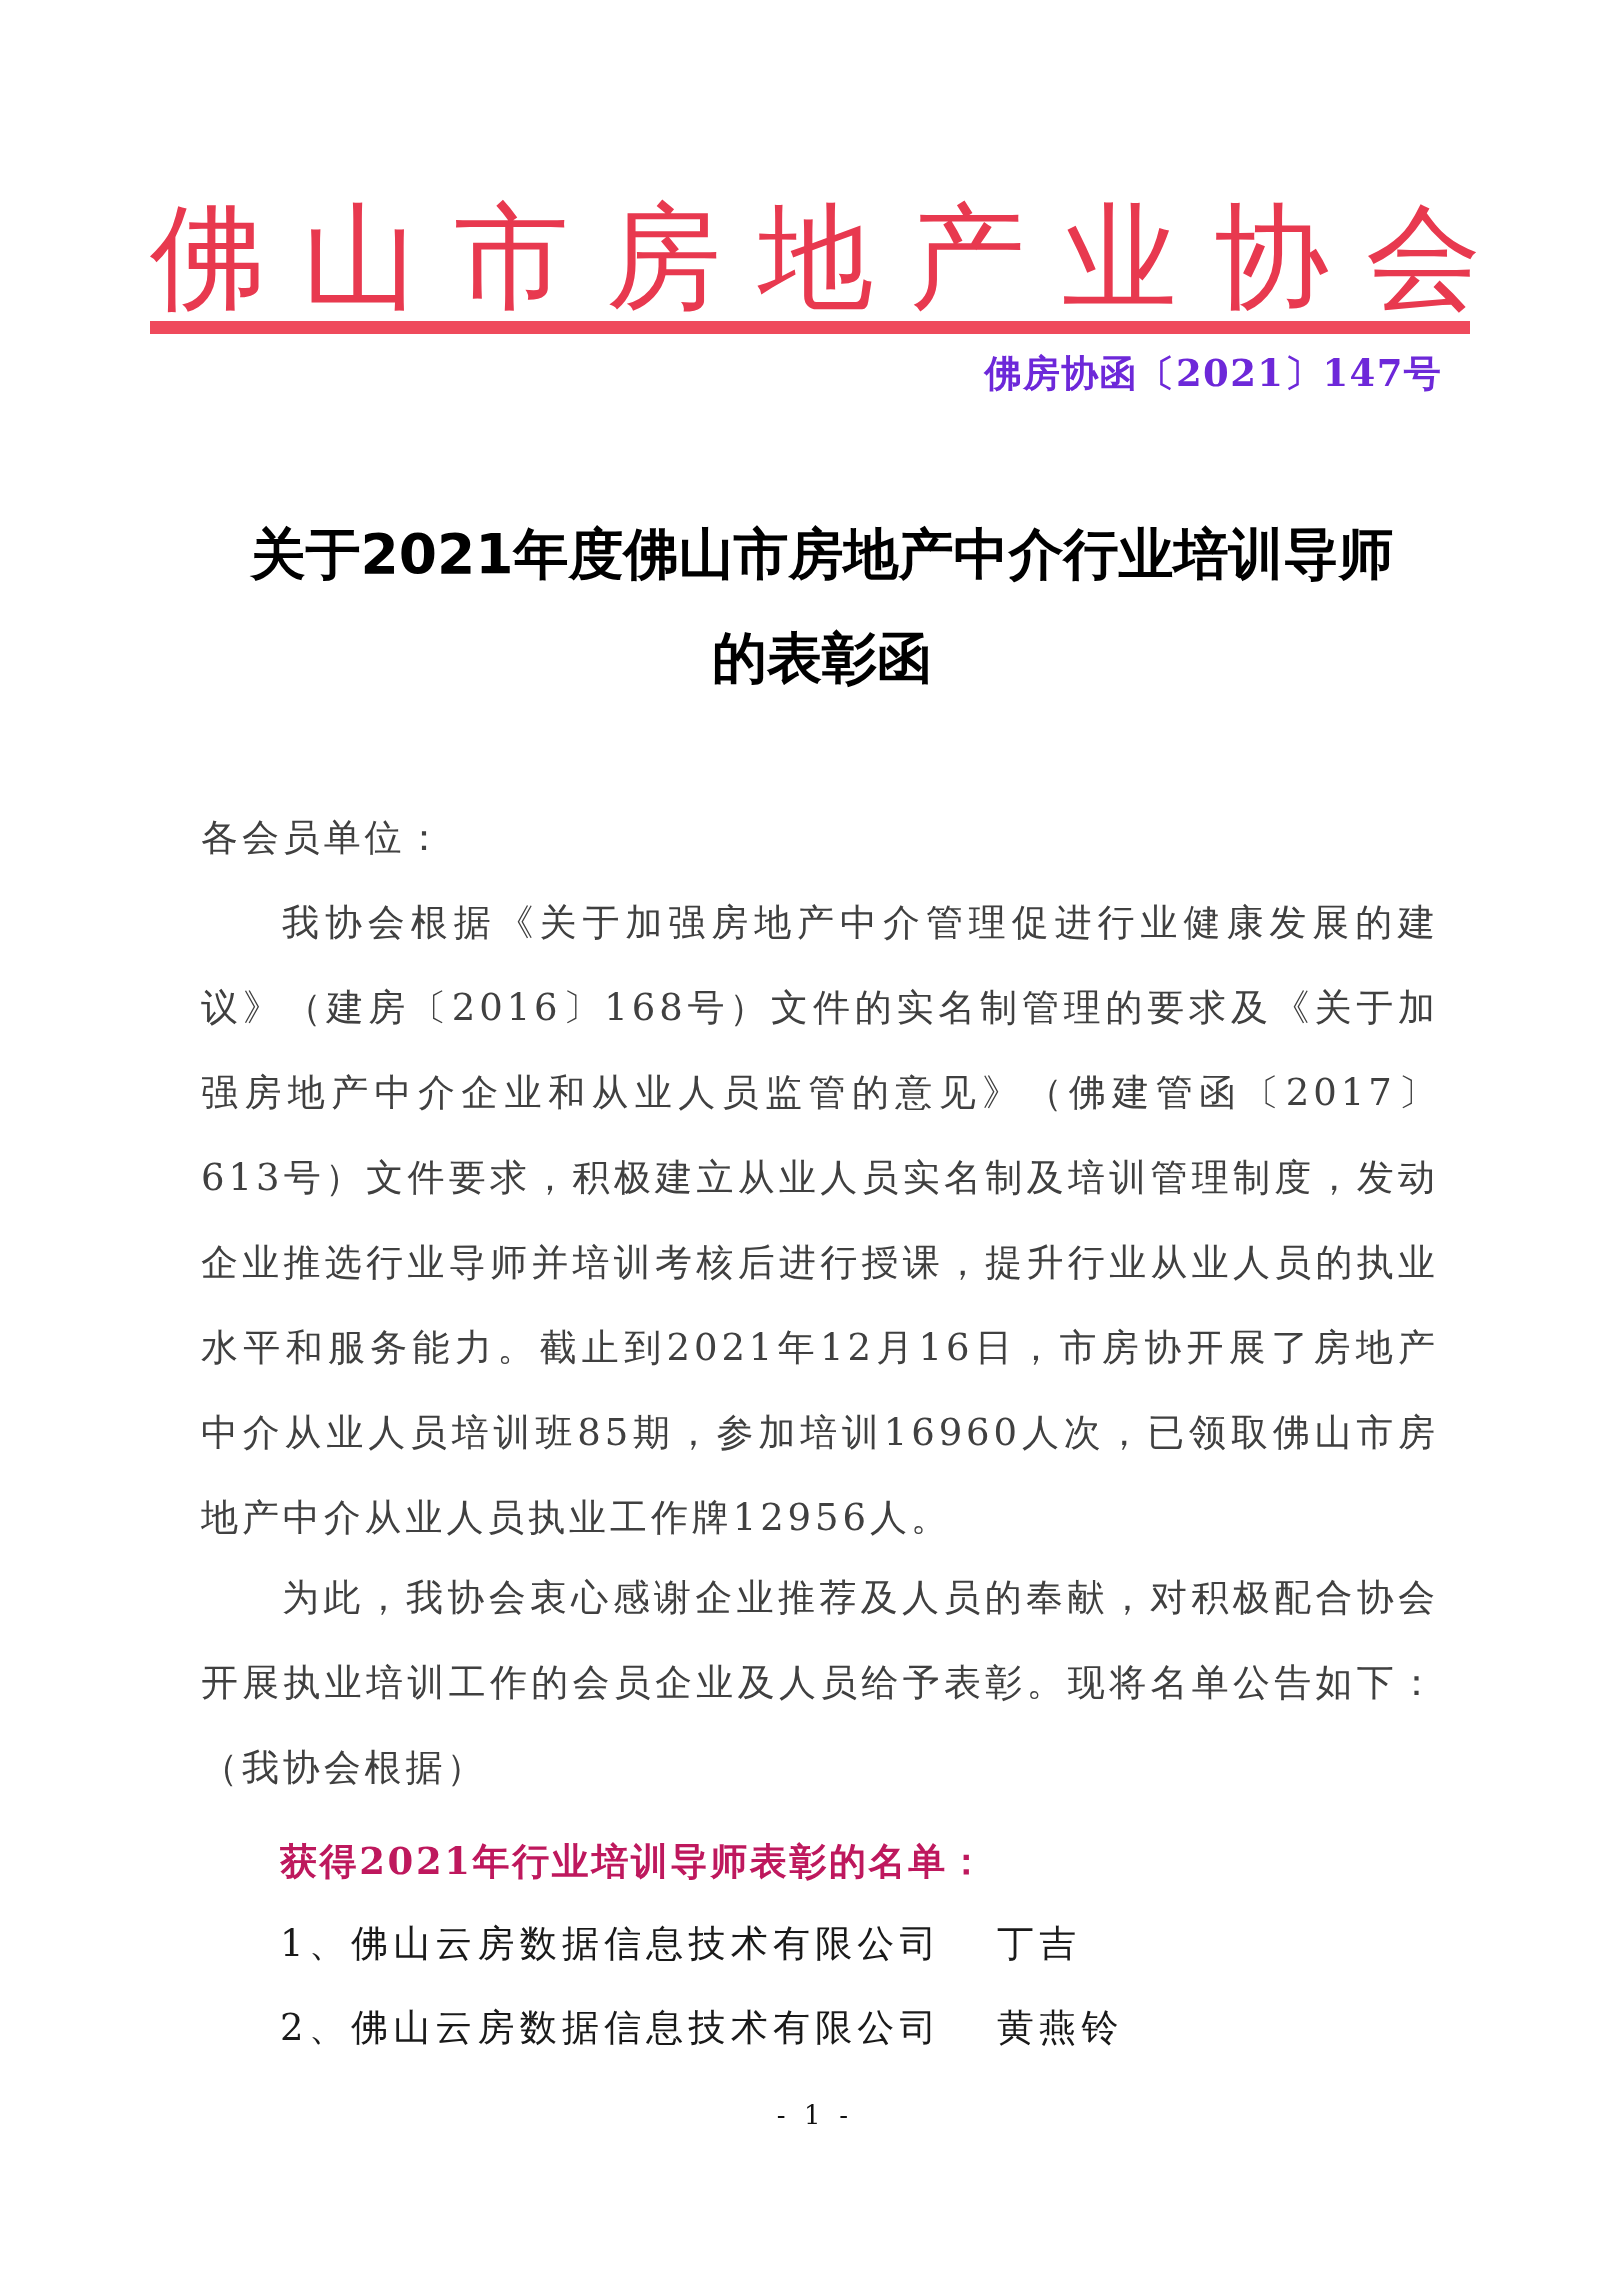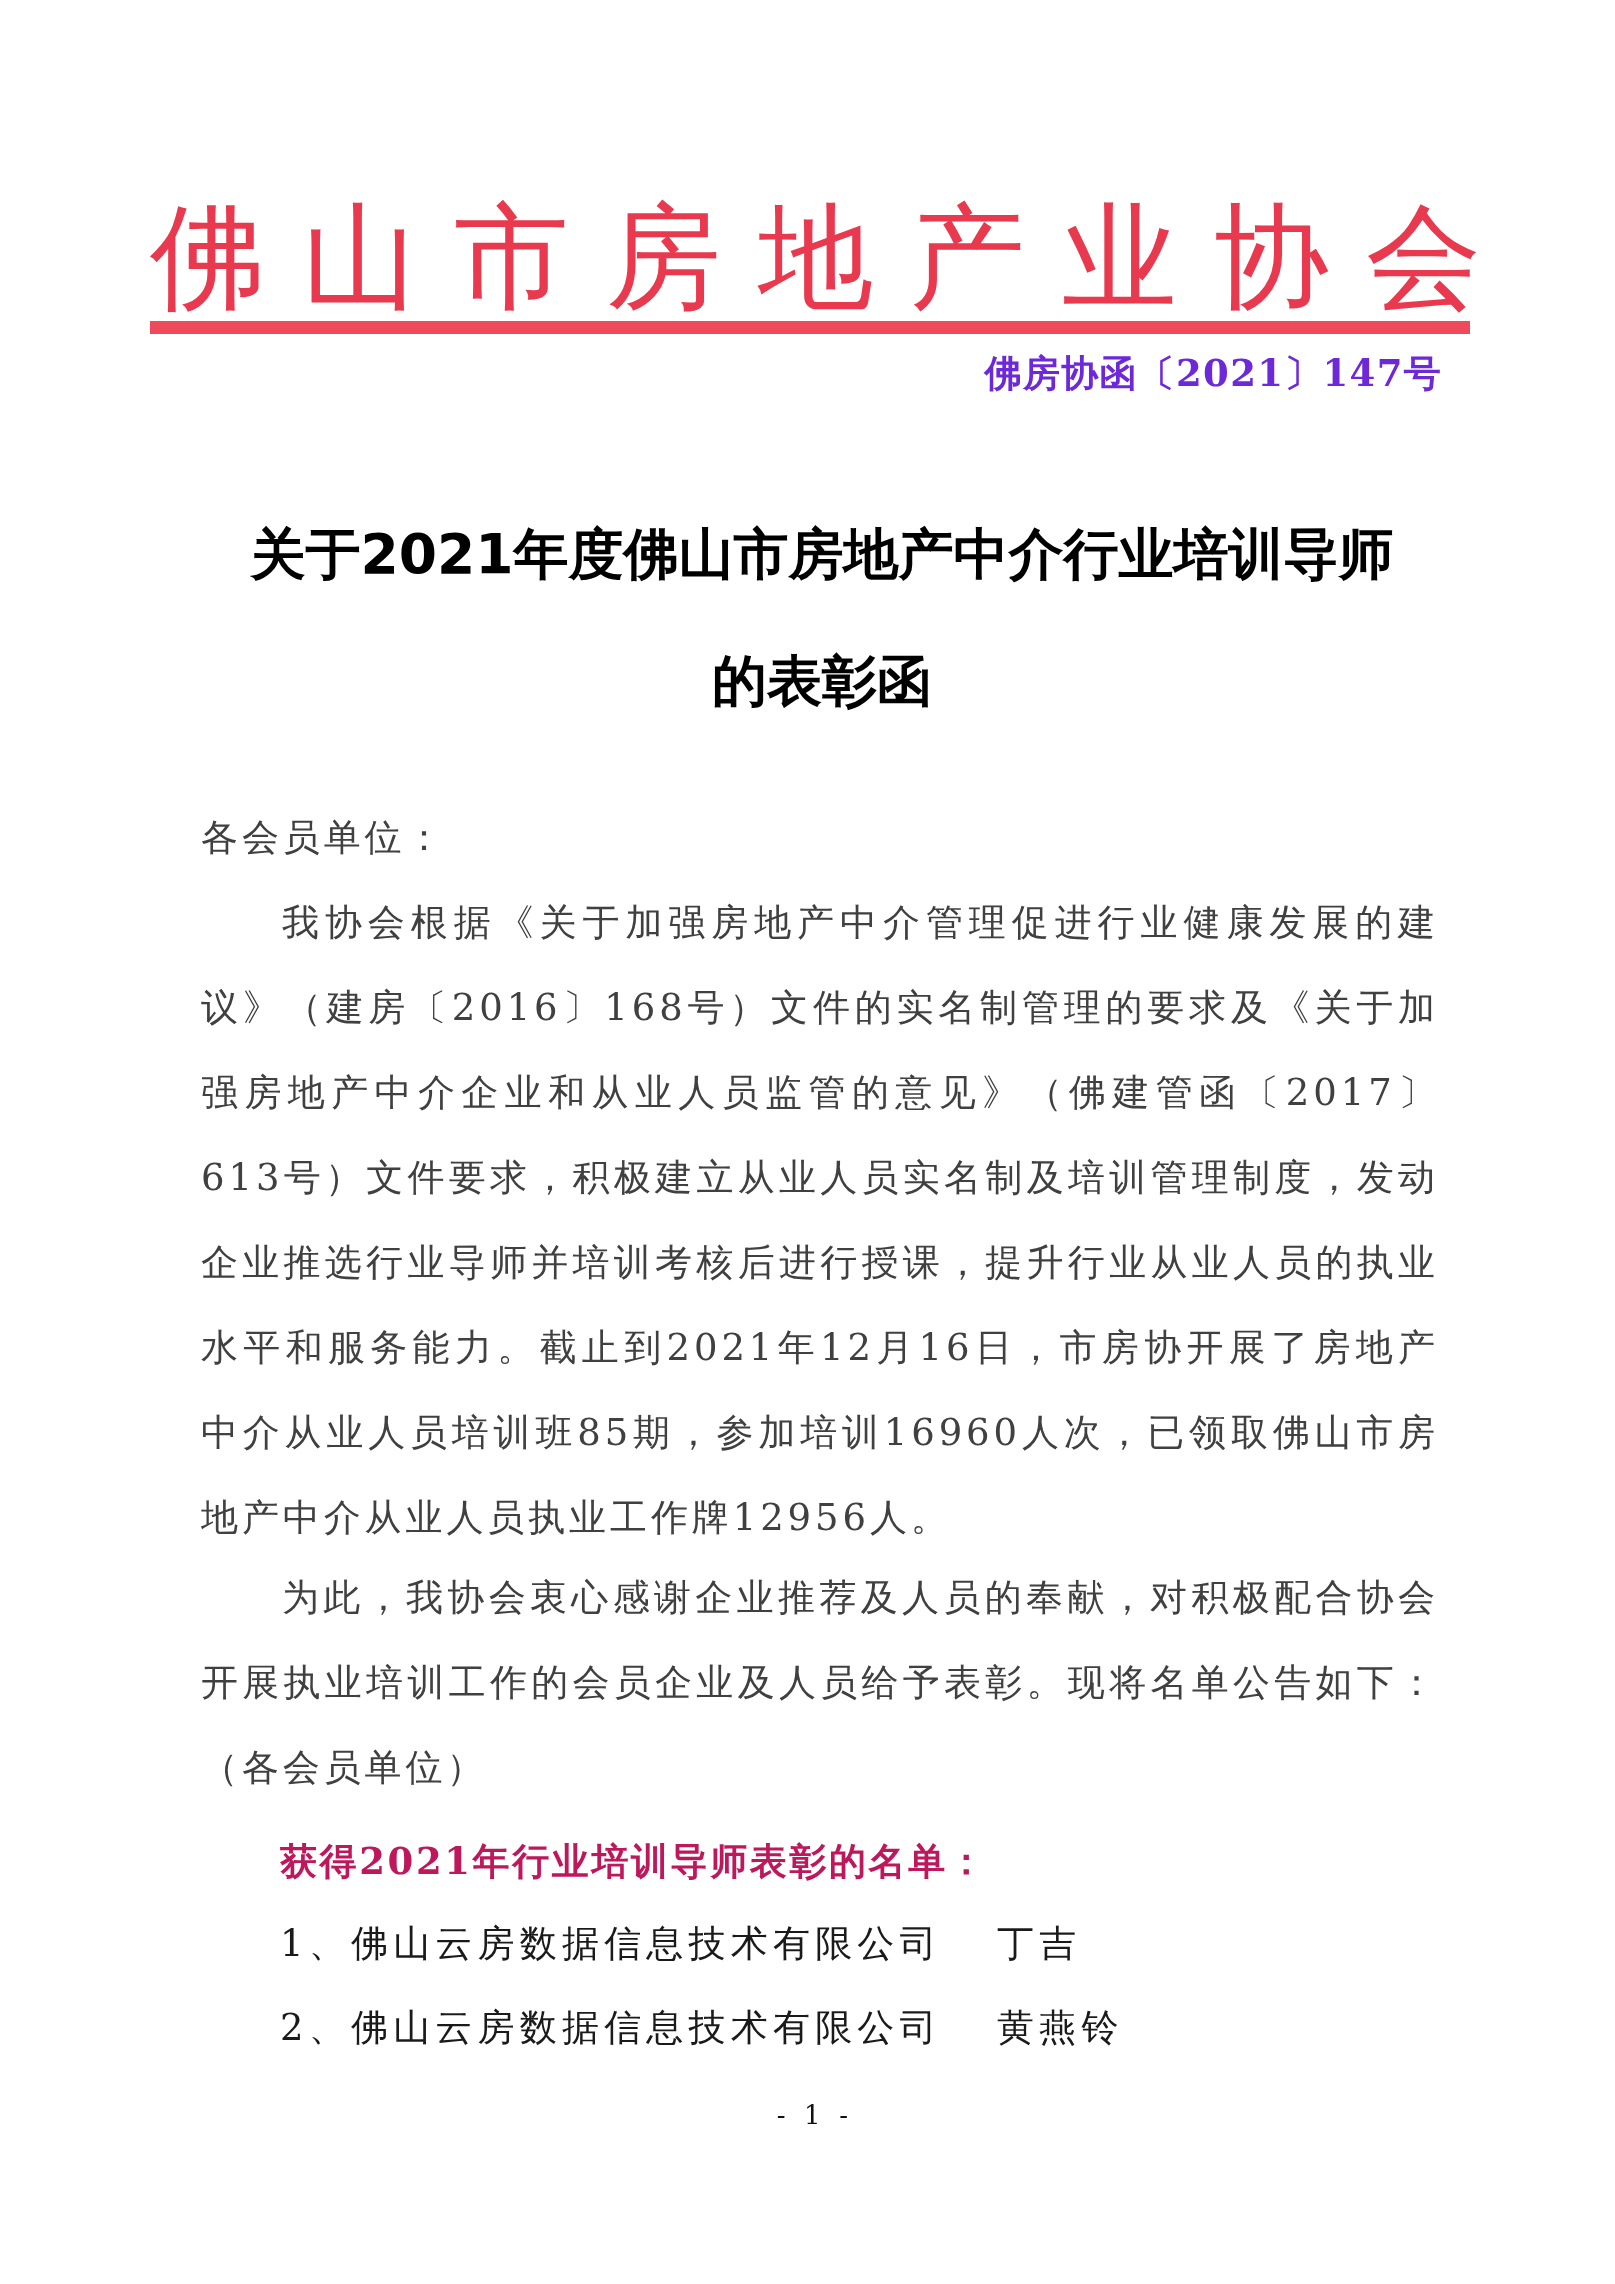--- a/index.html
+++ b/index.html
@@ -55,21 +55,21 @@
       width: 1278px;
       text-align: center;
       font-family: "DejaVu Sans", "Liberation Sans", sans-serif;
       font-weight: bold;
       font-size: 55px;
       line-height: 78px;
       color: #000000;
       white-space: nowrap;
     }
     .title.line1 { top: 479px; margin-top: 36px; }
-    .title.line2 { top: 642px; }
+    .title.line2 { top: 619px; }
     .body-text {
       position: absolute;
       left: 201px;
       width: 1238px;
       font-size: 37px;
       line-height: 85px;
       letter-spacing: 3.9px;
       color: #404040;
     }
     .salutation { top: 795px; }
@@ -115,21 +115,21 @@
 
 <div class="letterhead">佛山市房地产业协会</div>
 <div class="red-rule"></div>
 <div class="doc-number">佛房协函〔2021〕147号</div>
 
 <div class="title line1">关于2021年度佛山市房地产中介行业培训导师</div>
 <div class="title line2">的表彰函</div>
 
 <div class="body-text salutation">各会员单位：</div>
 <div class="body-text para1">我协会根据《关于加强房地产中介管理促进行业健康发展的建议》（建房〔2016〕168号）文件的实名制管理的要求及《关于加强房地产中介企业和从业人员监管的意见》（佛建管函〔2017〕613号）文件要求，积极建立从业人员实名制及培训管理制度，发动企业推选行业导师并培训考核后进行授课，提升行业从业人员的执业水平和服务能力。截止到2021年12月16日，市房协开展了房地产中介从业人员培训班85期，参加培训16960人次，已领取佛山市房地产中介从业人员执业工作牌12956人。</div>
-<div class="body-text para2">为此，我协会衷心感谢企业推荐及人员的奉献，对积极配合协会开展执业培训工作的会员企业及人员给予表彰。现将名单公告如下：（各会员单位）</div>
+<div class="body-text para2">为此，我协会衷心感谢企业推荐及人员的奉献，对积极配合协会开展执业培训工作的会员企业及人员给予表彰。现将名单公告如下：（我协会根据）</div>
 
 <div class="list-title">获得2021年行业培训导师表彰的名单：</div>
 
 <div class="list-item i1">
   <span class="company"><span>1、</span><span>佛山云房数据信息技术有限公司</span></span><span class="person">丁吉</span>
 </div>
 <div class="list-item i2">
   <span class="company"><span>2、</span><span>佛山云房数据信息技术有限公司</span></span><span class="person">黄燕铃</span>
 </div>
 

